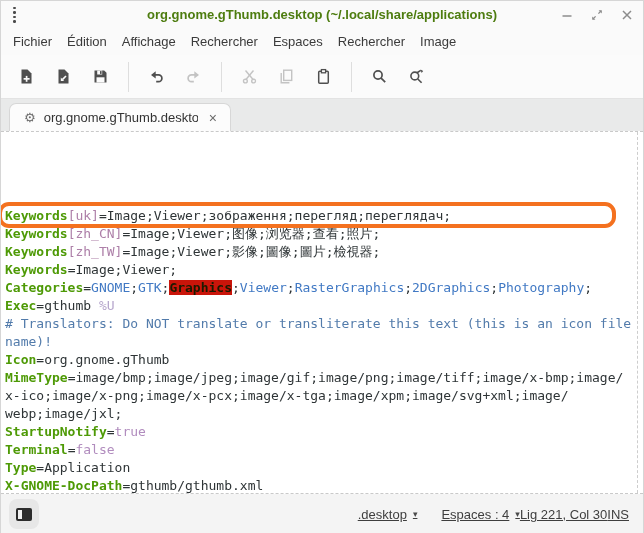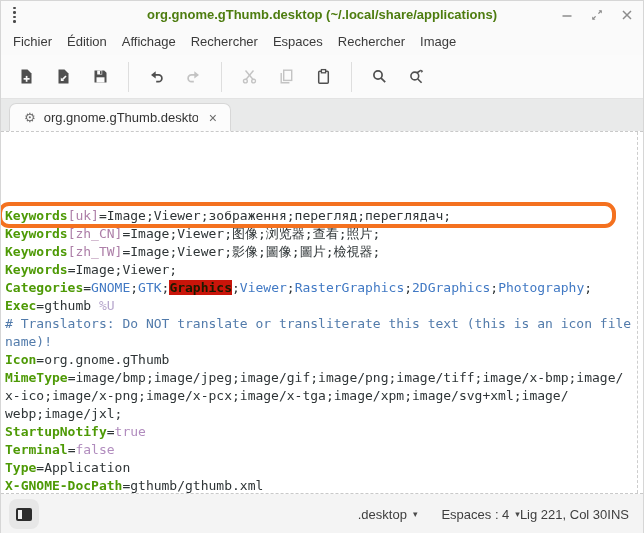--- a/index.html
+++ b/index.html
@@ -72,21 +72,21 @@
     border-left:1px dashed #cdcdcd; pointer-events:none; }
   
   .statusbar { height:40px; flex:0 0 40px; display:flex; align-items:center;
     background:#f4f4f4; padding:0 14px 0 8px; font-size:13px; color:#3e3e3e; }
   .panel-toggle { width:30px; height:30px; border:none; border-radius:8px;
     background:#e7e7e7; display:flex; align-items:center; justify-content:center; cursor:pointer; }
   .panel-icon { width:16px; height:13px; background:#2c2c2c; border-radius:2px;
     position:relative; }
   .panel-icon::after { content:""; position:absolute; left:2px; top:2px;
     width:4px; height:9px; background:#f1f1f1; }
-  .status-right { margin-left:auto; display:flex; align-items:flex-end; }
+  .status-right { margin-left:auto; display:flex; align-items:flex-end;text-decoration:underline; }
   .status-item { display:flex; align-items:center; gap:6px; white-space:nowrap; }
   .gap-sm { margin-left:24px; } .gap-lg { }
   .caret { font-family:"DejaVu Sans", sans-serif; font-size:9px; color:#4a4a4a; }
   .clickable { cursor:pointer; }
 </style>
 </head>
 <body>
 
 <div class="window">
 

